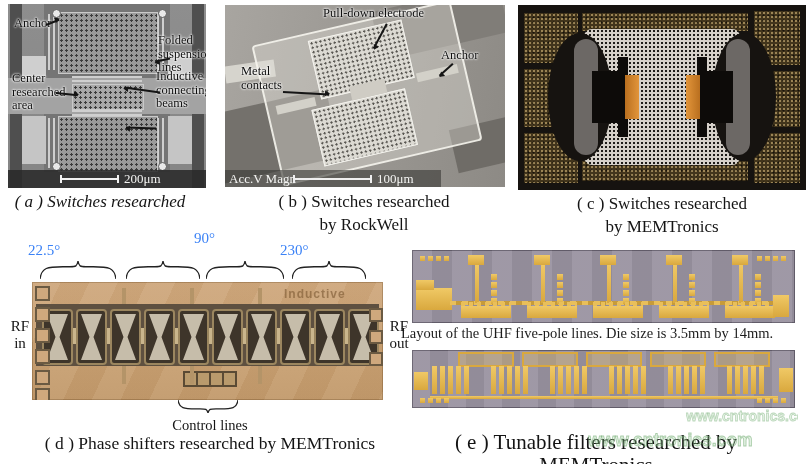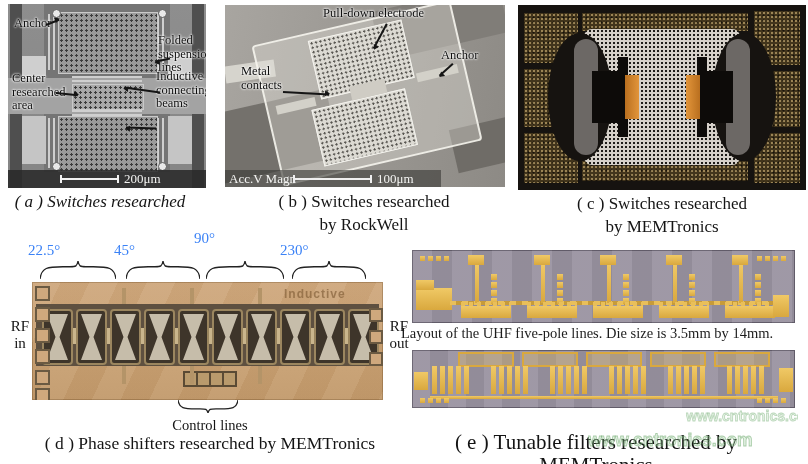--- a/index.html
+++ b/index.html
@@ -326,21 +326,20 @@
     </div>
   <div class="cap" style="left:401px;top:431px;width:390px;font-size:21px;font-family:Liberation Serif, serif;">( e ) Tunable filters researched by MEMTronics</div>
 
   <div class="wm" style="left:686px;top:408px;width:112px;font-size:14px;opacity:.8;">www.cntronics.com</div>
   <div class="wm" style="left:588px;top:430px;width:218px;font-size:17.5px;">www.cntronics.com</div>
 
 <div class="deg" style="left: 28px; top: 242px; width: 100px;">22.5°</div>
     <div class="brace" style="left: 40px; top: 261px; width: 76px; height: 18px;"><svg width="76" height="18" viewBox="0 0 76 18">
         <path d="M0 18 C 1.52 6.3, 7.6000000000000005 5.76, 22.8 5.76 L 30 5.76 C 36 5.76, 37 5.3999999999999995, 38 0 C 39 5.3999999999999995, 40 5.76, 46 5.76 L 53.199999999999996 5.76 C 68.4 5.76, 74.48 6.3, 76 18" fill="none" stroke="#222" stroke-width="1.3"></path>
       </svg></div>
-    <div class="deg" style="left: 114px; top: 242px; width: 98px;">45°</div>
     <div class="brace" style="left: 126px; top: 261px; width: 74px; height: 18px;"><svg width="74" height="18" viewBox="0 0 74 18">
         <path d="M0 18 C 1.48 6.3, 7.4 5.76, 22.2 5.76 L 29 5.76 C 35 5.76, 36 5.3999999999999995, 37 0 C 38 5.3999999999999995, 39 5.76, 45 5.76 L 51.8 5.76 C 66.60000000000001 5.76, 72.52 6.3, 74 18" fill="none" stroke="#222" stroke-width="1.3"></path>
       </svg></div>
     <div class="deg" style="left: 194px; top: 230px; width: 102px;">90°</div>
     <div class="brace" style="left: 206px; top: 261px; width: 78px; height: 18px;"><svg width="78" height="18" viewBox="0 0 78 18">
         <path d="M0 18 C 1.56 6.3, 7.800000000000001 5.76, 23.4 5.76 L 31 5.76 C 37 5.76, 38 5.3999999999999995, 39 0 C 40 5.3999999999999995, 41 5.76, 47 5.76 L 54.599999999999994 5.76 C 70.2 5.76, 76.44 6.3, 78 18" fill="none" stroke="#222" stroke-width="1.3"></path>
       </svg></div>
     <div class="deg" style="left: 280px; top: 242px; width: 98px;">230°</div>
     <div class="brace" style="left: 292px; top: 261px; width: 74px; height: 18px;"><svg width="74" height="18" viewBox="0 0 74 18">
         <path d="M0 18 C 1.48 6.3, 7.4 5.76, 22.2 5.76 L 29 5.76 C 35 5.76, 36 5.3999999999999995, 37 0 C 38 5.3999999999999995, 39 5.76, 45 5.76 L 51.8 5.76 C 66.60000000000001 5.76, 72.52 6.3, 74 18" fill="none" stroke="#222" stroke-width="1.3"></path>

